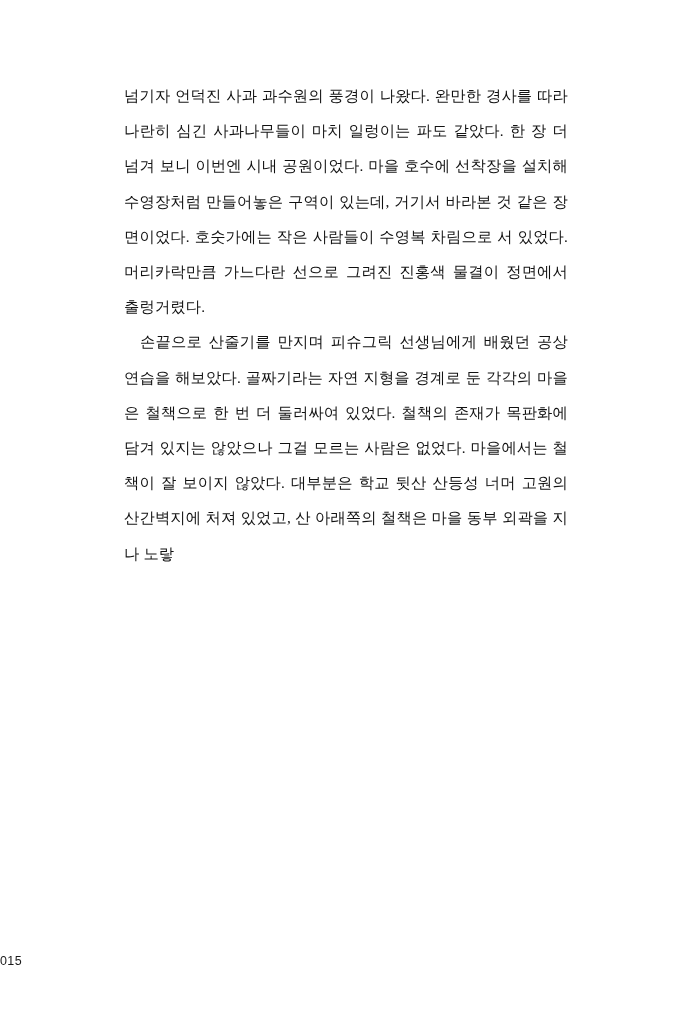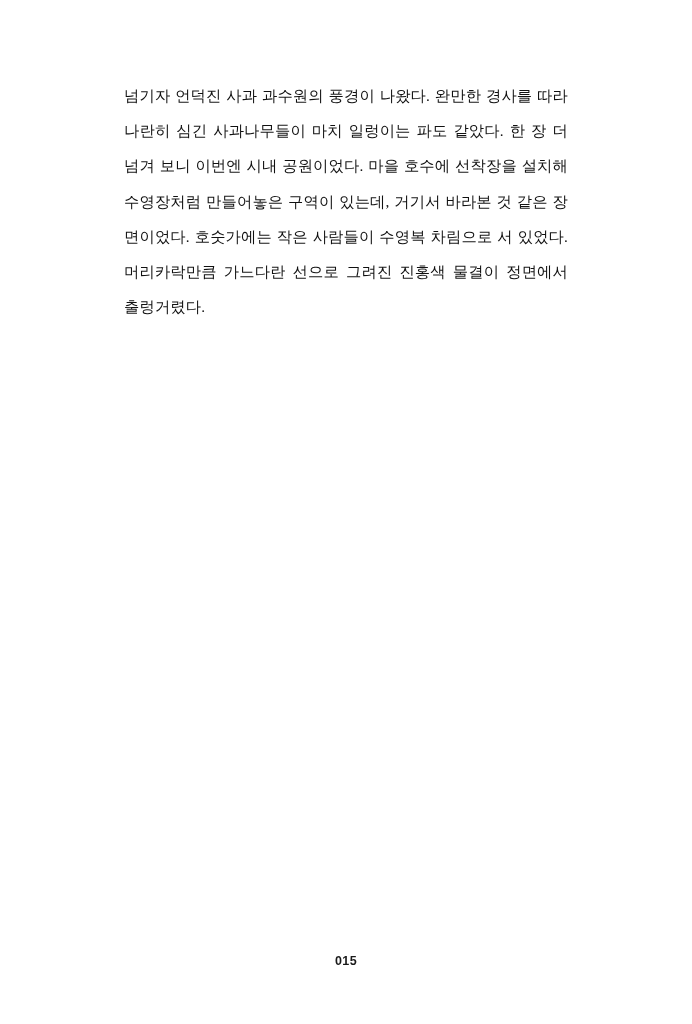--- a/index.html
+++ b/index.html
@@ -38,29 +38,29 @@
     margin-top: 0;
   }
   .para.indent {
     text-indent: 1.05em;
   }
   .folio {
     position: absolute;
     left: 0;
     right: 0;
     bottom: 56px;
-    text-align: center;
     font-size: 12.5px;
-    font-weight: bold;
+    font-weight: normal;
     font-family: "Liberation Sans", sans-serif;
     letter-spacing: 0.4px;
     color: #1a1a1a;
   }
 </style>
 </head>
 <body>
 
 <div class="page">
   <div class="body-text">
     <p class="para">넘기자 언덕진 사과 과수원의 풍경이 나왔다. 완만한 경사를 따라 나란히 심긴 사과나무들이 마치 일렁이는 파도 같았다. 한 장 더 넘겨 보니 이번엔 시내 공원이었다. 마을 호수에 선착장을 설치해 수영장처럼 만들어놓은 구역이 있는데, 거기서 바라본 것 같은 장면이었다. 호숫가에는 작은 사람들이 수영복 차림으로 서 있었다. 머리카락만큼 가느다란 선으로 그려진 진홍색 물결이 정면에서 출렁거렸다.</p>
+    <p class="para indent">손끝으로 산줄기를 만지며 피슈그릭 선생님에게 배웠던 공상 연습을 해보았다. 골짜기라는 자연 지형을 경계로 둔 각각의 마을은 철책으로 한 번 더 둘러싸여 있었다. 철책의 존재가 목판화에 담겨 있지는 않았으나 그걸 모르는 사람은 없었다. 마을에서는 철책이 잘 보이지 않았다. 대부분은 학교 뒷산 산등성 너머 고원의 산간벽지에 처져 있었고, 산 아래쪽의 철책은 마을 동부 외곽을 지나 노랗</p>
   </div>
   <div class="folio">015</div>
 </div>
 
 </body></html>

